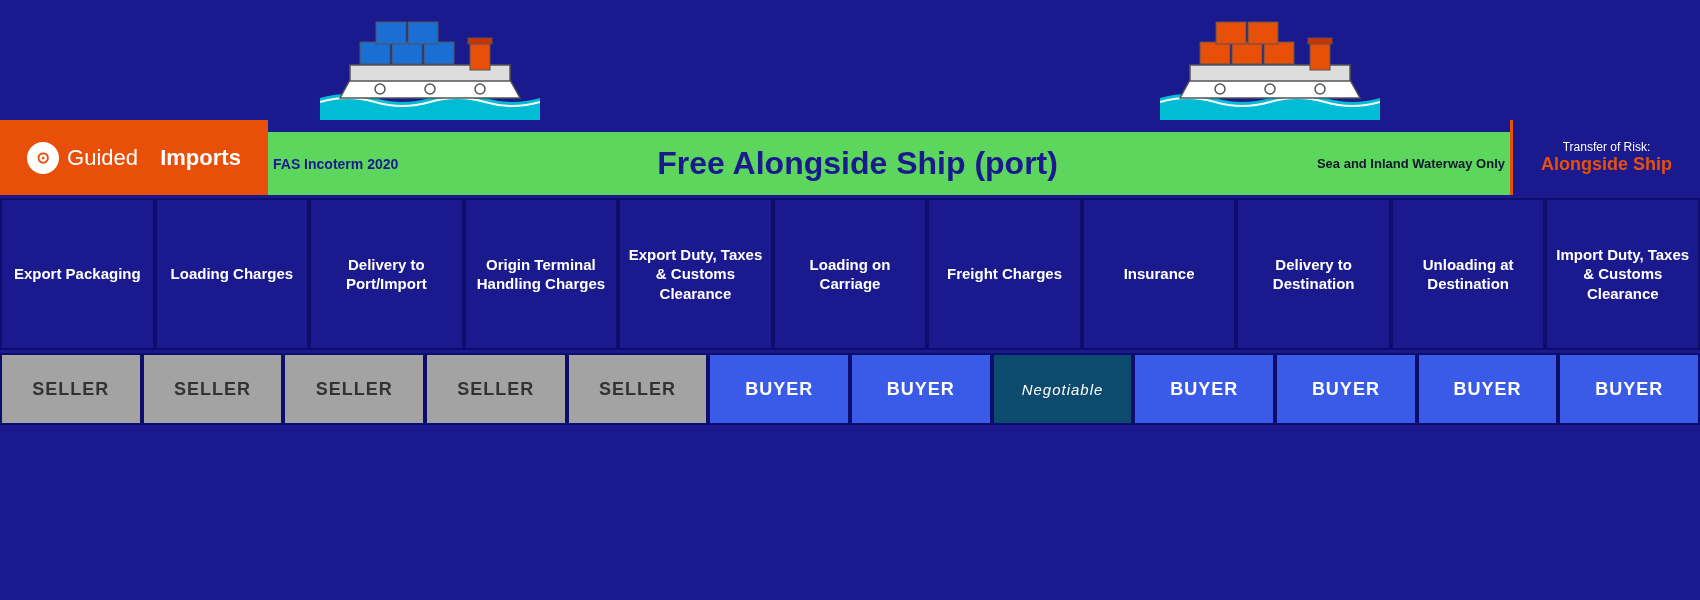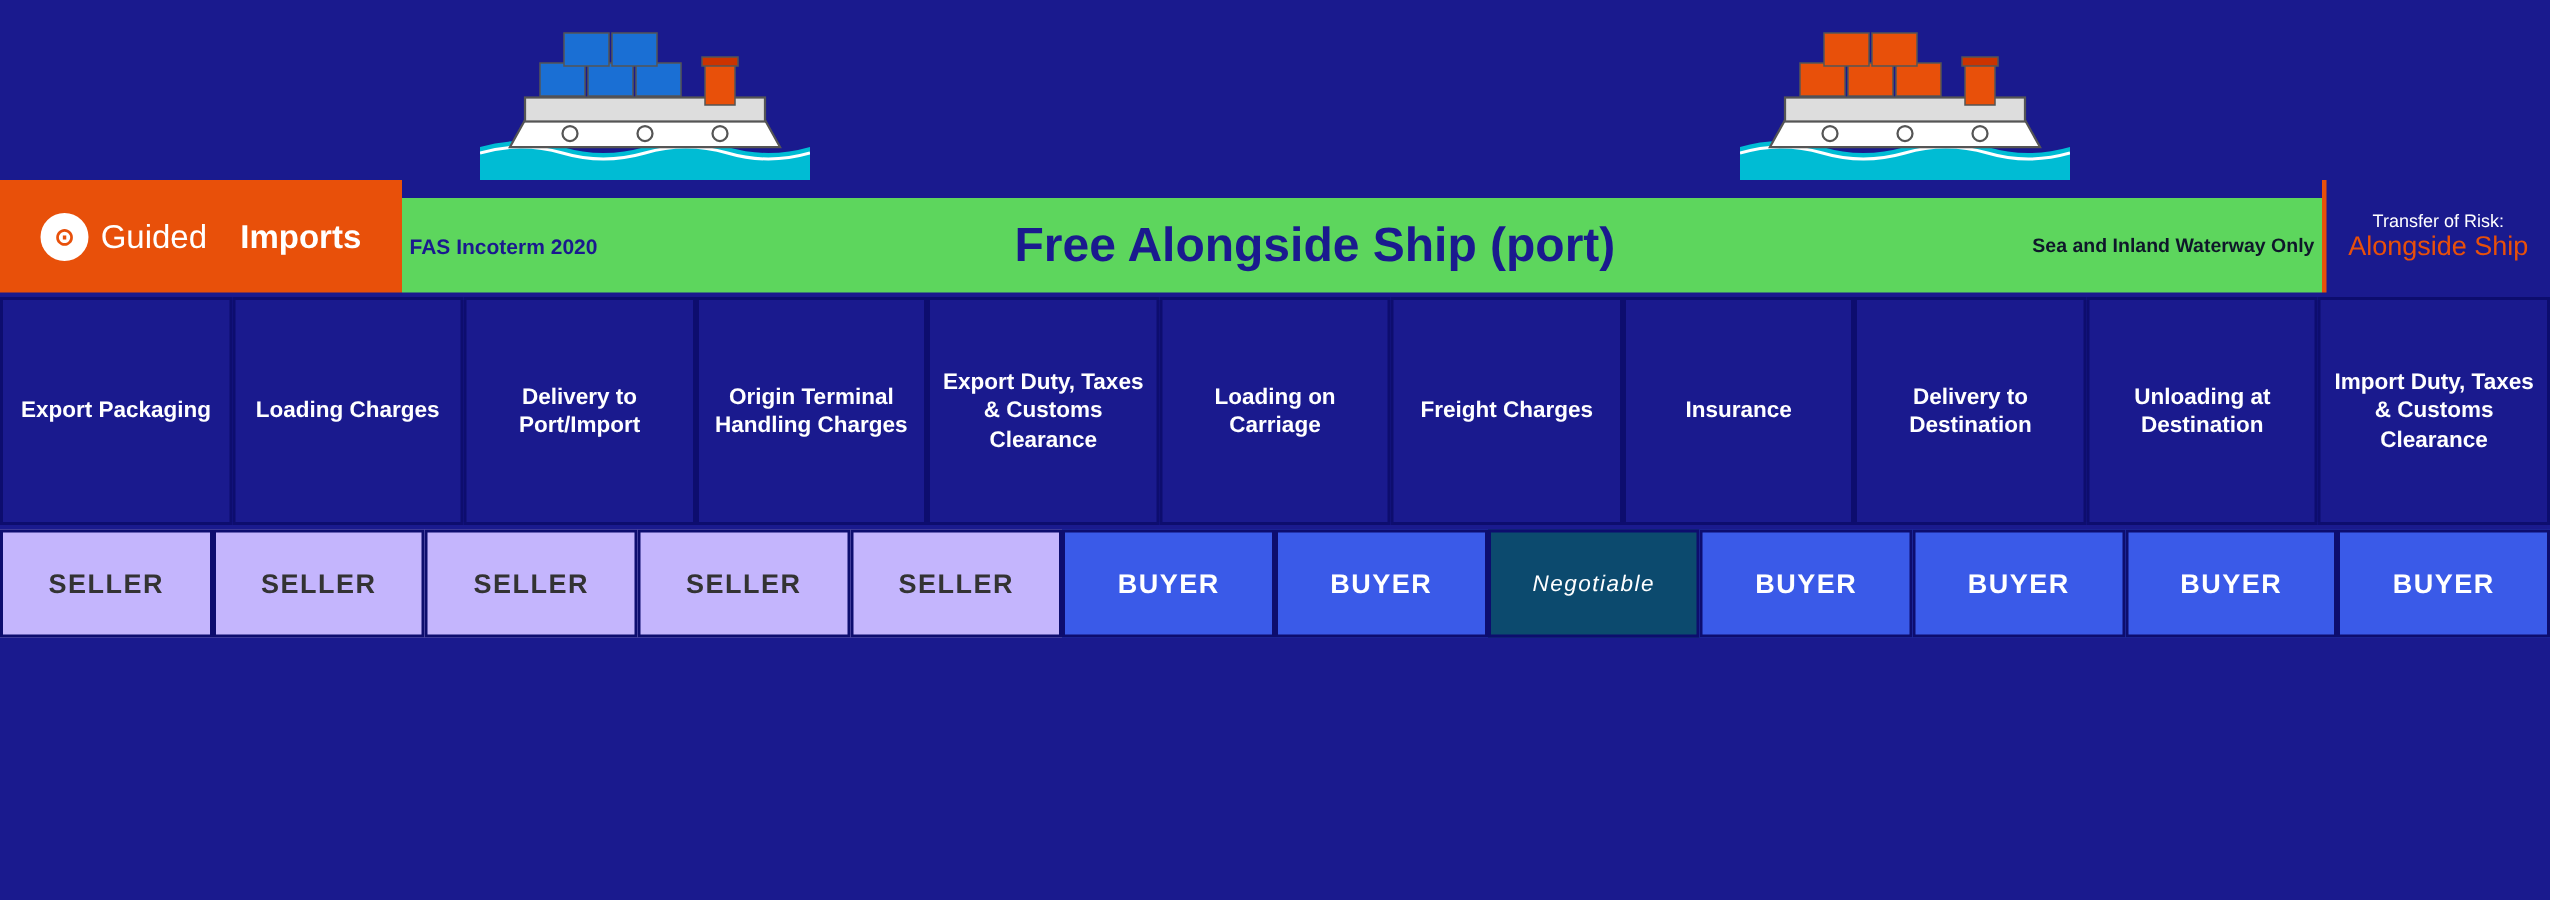--- a/index.html
+++ b/index.html
@@ -101,40 +101,40 @@
     }
 
     .incoterm-subtitle {
       font-size: 13px;
       font-weight: bold;
       color: #0f172a;
     }
 
     .risk-section {
       background: #1a1a8e;
-      width: 152px;
+      width: 190px;
       flex-shrink: 0;
       display: flex;
       flex-direction: column;
       align-items: center;
       justify-content: center;
       padding: 5px 10px;
       border-left: 3px solid #e8500a;
     }
 
     .risk-label {
       color: white;
       font-size: 12px;
       text-align: center;
     }
 
     .risk-value {
       color: #e8500a;
       font-size: 18px;
-      font-weight: 400;
+      font-weight: 700;
       text-align: center;
       line-height: 1.2;
     }
 
     
     .columns-section {
       display: flex;
       height: 155px;
       border-top: 3px solid #1a1a8e;
     }
@@ -166,21 +166,21 @@
       border: 2px solid #0d0d6e;
       display: flex;
       align-items: center;
       justify-content: center;
       font-size: 18px;
       font-weight: 900;
       letter-spacing: 1px;
     }
 
     .resp-cell.seller {
-      background: #c4b5fd;
+      background: #a3a3a3;
       color: #333;
     }
 
     .resp-cell.buyer {
       background: #3a5ae8;
       color: white;
     }
 
     .resp-cell.negotiable {
       background: #0c4a6e;

